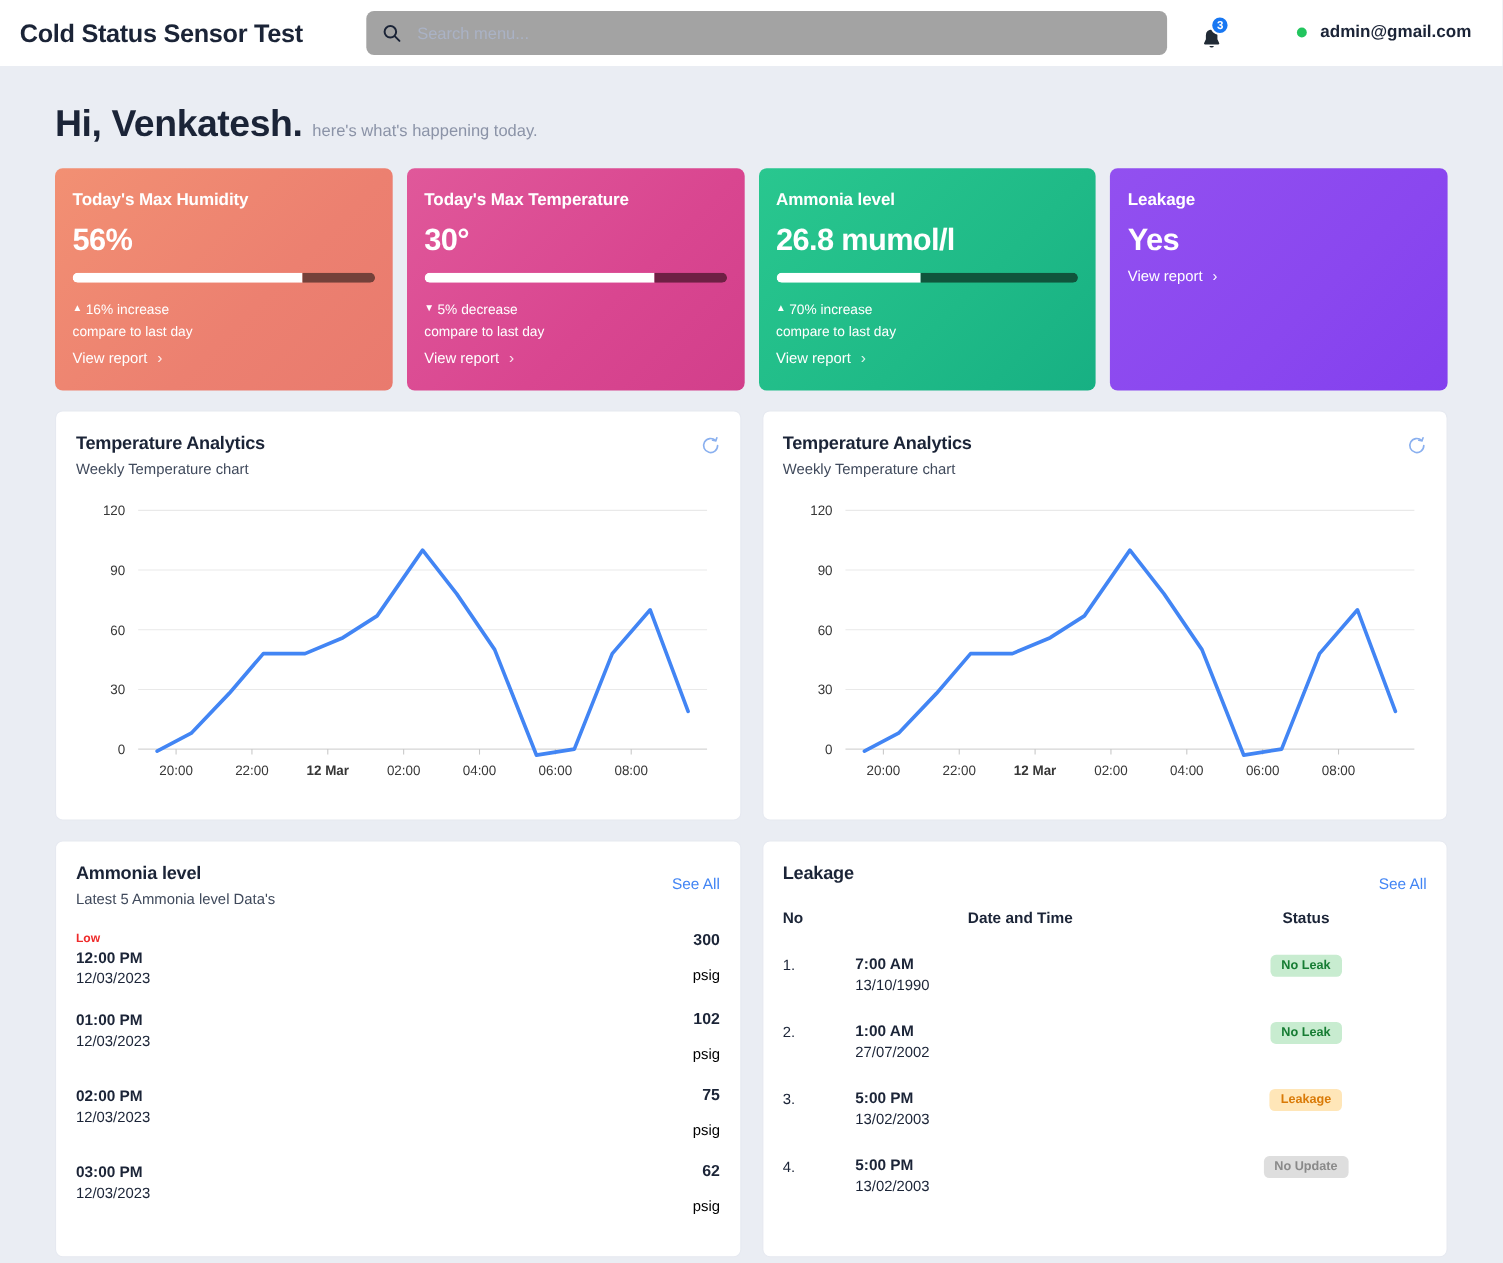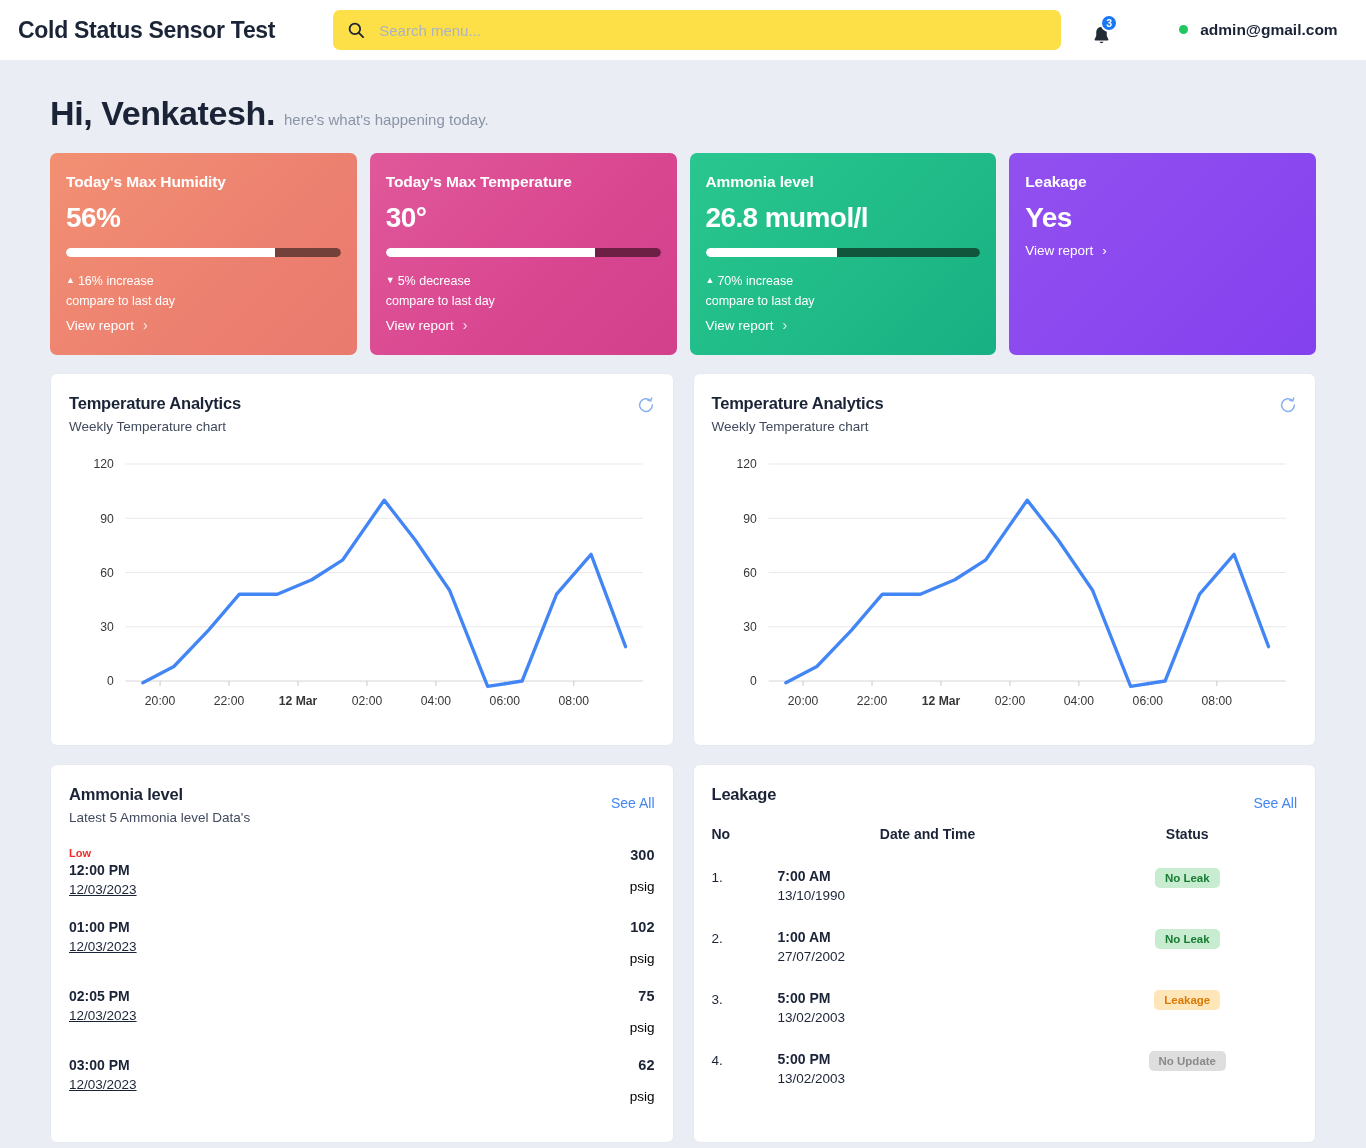--- a/index.html
+++ b/index.html
@@ -18,21 +18,21 @@
     padding: 0 18px 0 18px;
     position: relative;
   }
   .app-title {
     font-size: 23px; font-weight: bold; letter-spacing: -0.3px;
     color: #1b2437; white-space: nowrap;
   }
   .search-wrap {
     margin-left: 58px;
     width: 728px; height: 40px;
-    background: #fde047; border-radius: 7px;
+    background: #a3a3a3; border-radius: 7px;
     display: flex; align-items: center; padding: 0 14px;
   }
   .search-icon { width: 18px; height: 18px; flex: 0 0 18px; color:#1b2437; }
   .search-input {
     border: none; outline: none; background: transparent;
     margin-left: 14px; flex: 1;
     font-family: "Liberation Sans", sans-serif;
     font-size: 15px; color: #2b3445;
   }
   .search-input::placeholder { color: #aab2c5; }
@@ -120,21 +120,21 @@
   .xlab { font-size: 12.5px; fill: #373737; text-anchor: middle; font-family: "Liberation Sans", sans-serif;}
   .xlab.bold { font-weight: bold; }
   .series-line { fill: none; stroke: #4285f4; stroke-width: 3.4; stroke-linejoin: round; stroke-linecap: round;}
 
   
   .list-panel { min-height: 375px; }
   .am-list { margin-top: 22px; }
   .am-row { display: flex; justify-content: space-between; align-items: flex-start; margin-bottom: 22px; }
   .am-flag { font-size: 11px; font-weight: bold; color: #ef2b2b; margin-bottom: 3px; }
   .am-time { font-size: 14px; font-weight: bold; color: #1b2437; }
-  .am-date { font-size: 13.5px; color: #1b2437; margin-top: 4px; text-decoration: underline; }
+  .am-date { font-size: 13.5px; color: #1b2437; margin-top: 4px; }
   .am-right { text-align: right; }
   .am-val  { font-size: 14.5px; font-weight: bold; color: #1b2437; }
   .am-unit { font-size: 13.5px; color: #000000; margin-top: 16px; }
 
   
   .leak-table { width: 100%; border-collapse: collapse; margin-top: 22px; }
   .leak-table th {
     font-size: 14px; font-weight: bold; color: #1b2437;
     padding-bottom: 26px; text-align: left;
   }
@@ -356,21 +356,21 @@
               <div class="am-time">01:00 PM</div>
               <div class="am-date">12/03/2023</div>
             </div>
             <div class="am-right">
               <div class="am-val">102</div>
               <div class="am-unit">psig</div>
             </div>
           </div>
           <div class="am-row">
             <div>
-              <div class="am-time">02:05 PM</div>
+              <div class="am-time">02:00 PM</div>
               <div class="am-date">12/03/2023</div>
             </div>
             <div class="am-right">
               <div class="am-val">75</div>
               <div class="am-unit">psig</div>
             </div>
           </div>
           <div class="am-row">
             <div>
               <div class="am-time">03:00 PM</div>

